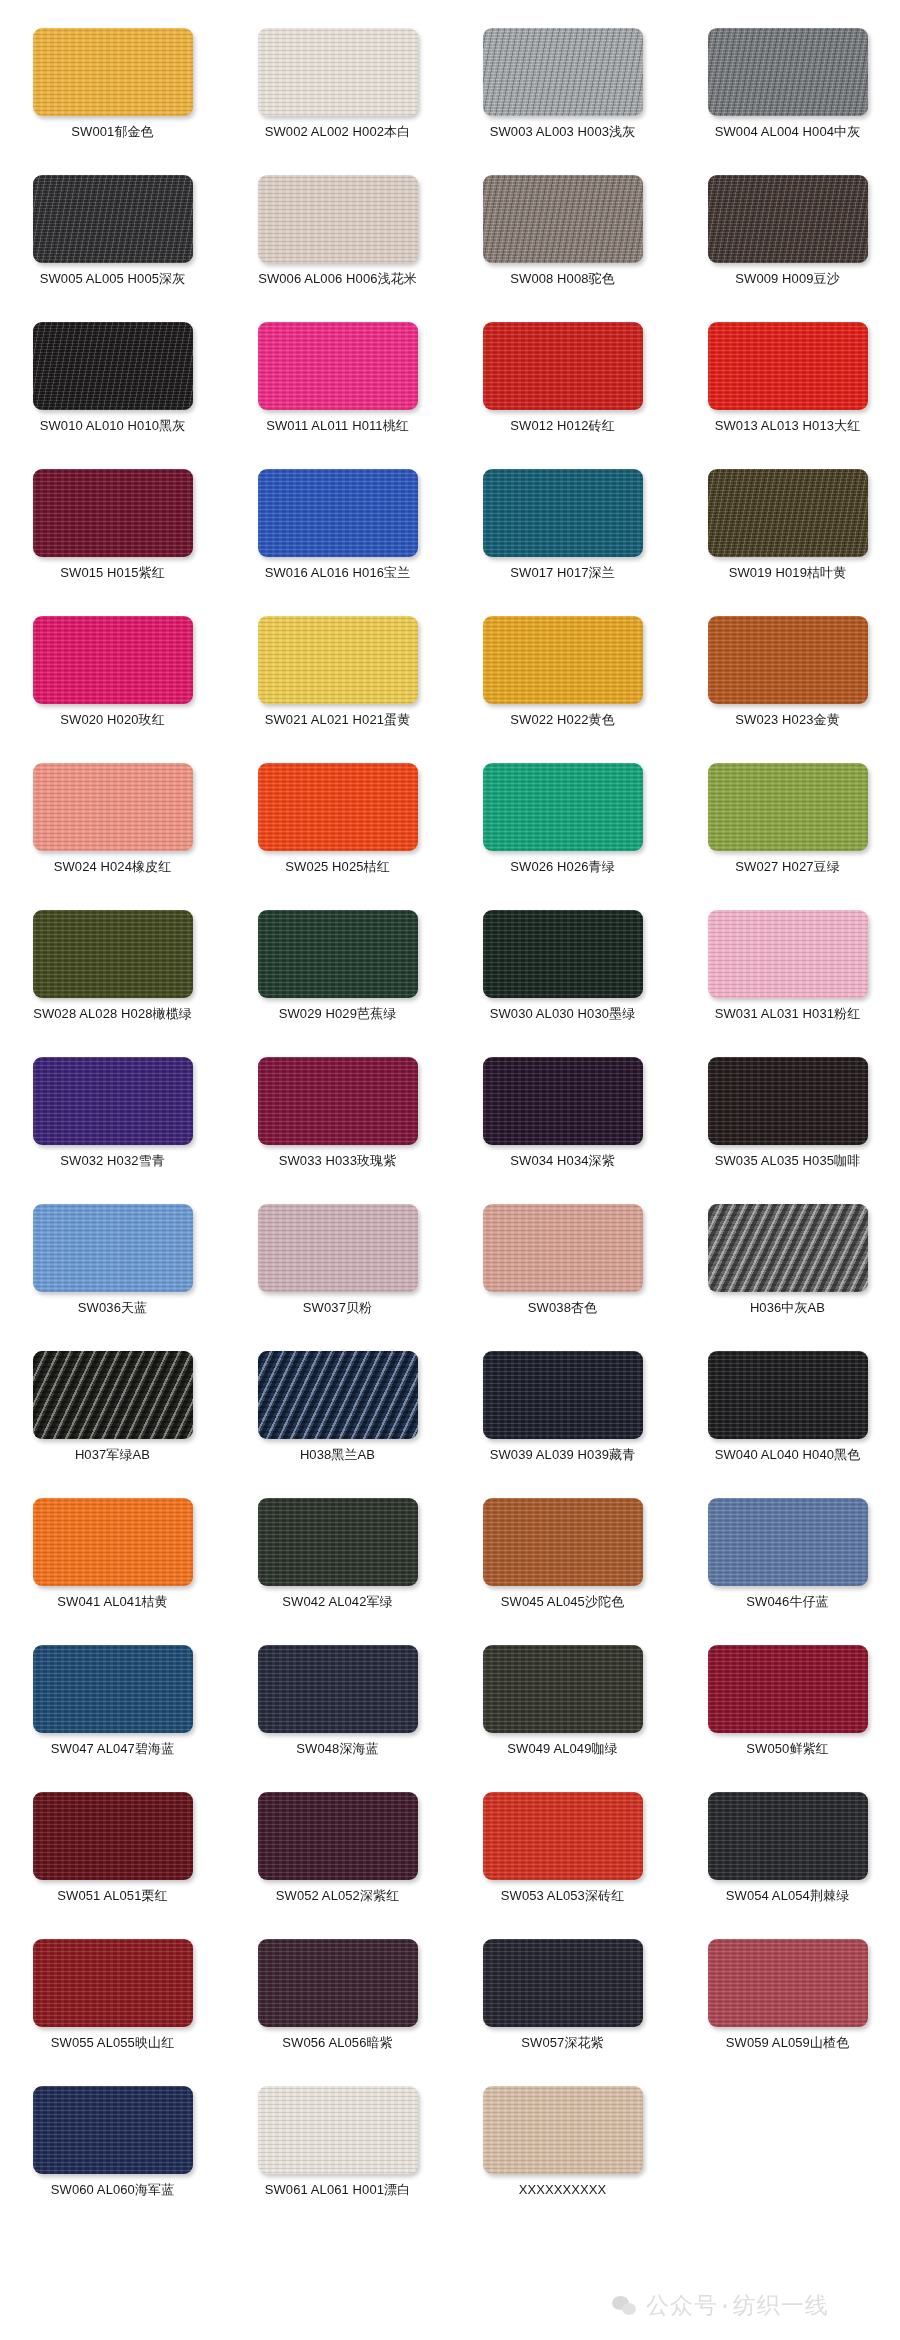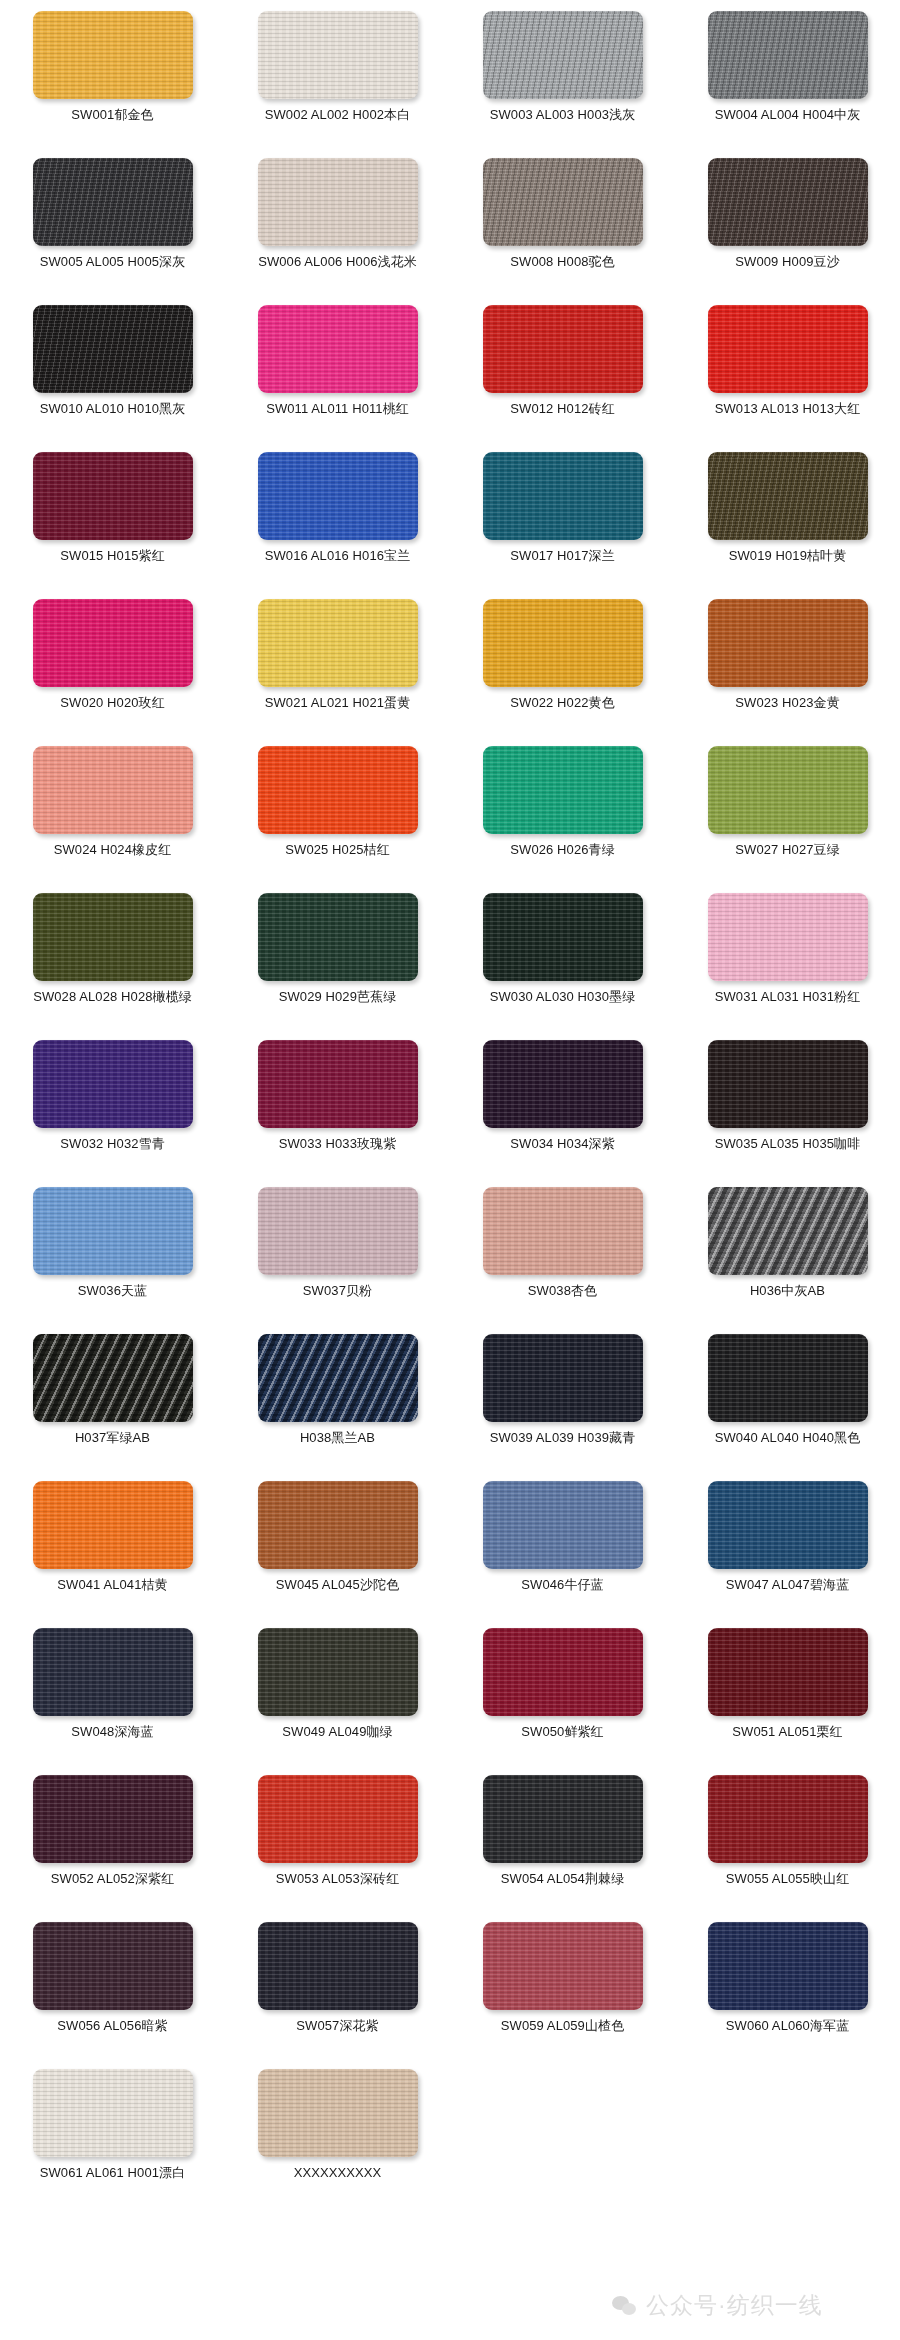--- a/index.html
+++ b/index.html
@@ -14,21 +14,21 @@
     font-family: "Liberation Sans", "DejaVu Sans", sans-serif;
     position: relative;
     overflow: hidden;
   }
 
   #color-card {
     position: relative;
     width: 900px;
     height: 2340px;
     background: #ffffff;
-    padding-top: 11px;
+    padding-top: 28px;
     box-sizing: border-box;
   }
 
   .swatch-grid {
     display: grid;
     grid-template-columns: repeat(4, 225px);
     grid-auto-rows: 147px;
     width: 900px;
   }
 
@@ -161,21 +161,21 @@
     left: 0; top: 1px;
   }
   #watermark .wechat-icon .bubble-b {
     width: 14px; height: 12px;
     left: 10px; top: 8px;
     background: #c9c9c9;
   }
   #watermark .wm-text {
     font-size: 23px;
     color: #c3c3c3;
-    font-family: Liberation Sans, sans-serif;
+    font-family: Liberation Mono, monospace;
     letter-spacing: 1px;
     white-space: nowrap;
   }
 </style>
 </head>
 <body>
 
 <div id="color-card">
 
   <div class="swatch-grid">
@@ -335,20 +335,24 @@
         <div class="swatch-chip" style="background-color: rgb(27, 30, 42);"></div>
         <div class="swatch-label">SW039 AL039 H039藏青</div>
       </div>
       <div class="swatch-cell">
         <div class="swatch-chip" style="background-color: rgb(28, 28, 30);"></div>
         <div class="swatch-label">SW040 AL040 H040黑色</div>
       </div>
       <div class="swatch-cell">
         <div class="swatch-chip" style="background-color: rgb(244, 114, 28);"></div>
         <div class="swatch-label">SW041 AL041桔黄</div>
+      </div>
+      <div class="swatch-cell">
+        <div class="swatch-chip" style="background-color: rgb(43, 51, 42);"></div>
+        <div class="swatch-label">SW042 AL042军绿</div>
       </div>
       <div class="swatch-cell">
         <div class="swatch-chip" style="background-color: rgb(168, 90, 44);"></div>
         <div class="swatch-label">SW045 AL045沙陀色</div>
       </div>
       <div class="swatch-cell">
         <div class="swatch-chip" style="background-color: rgb(93, 119, 164);"></div>
         <div class="swatch-label">SW046牛仔蓝</div>
       </div>
       <div class="swatch-cell">

